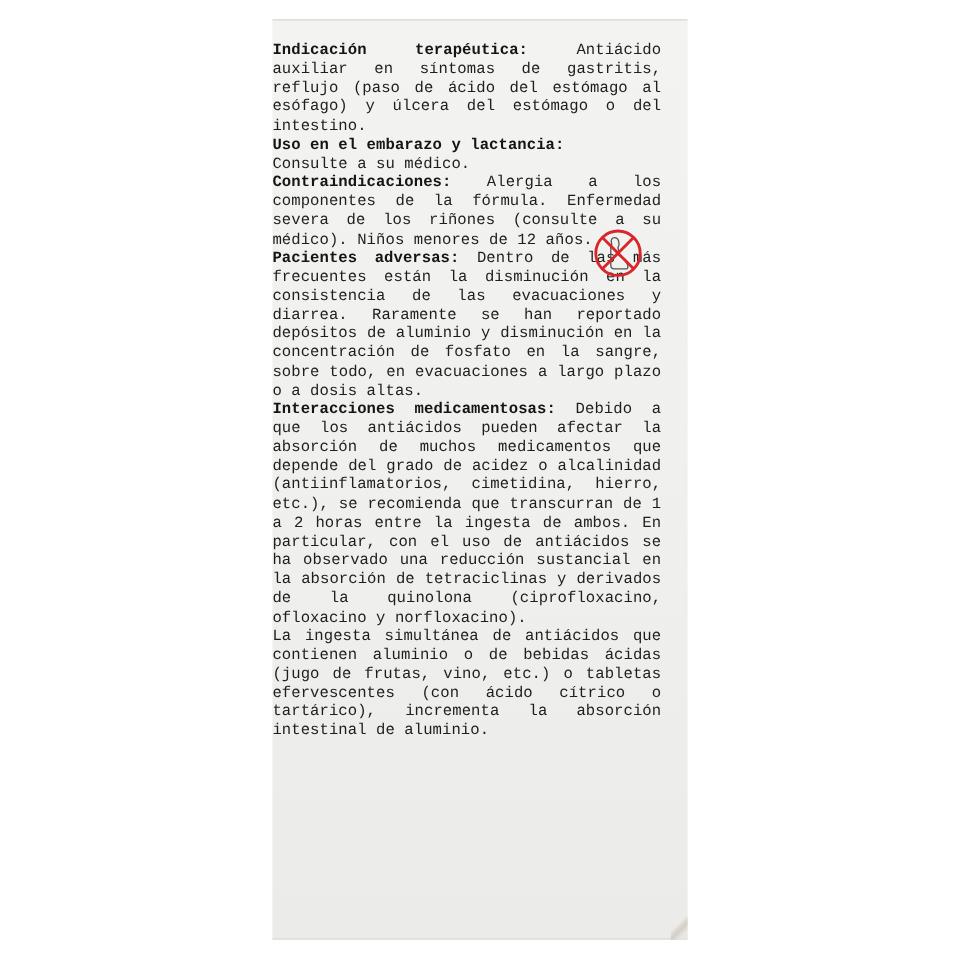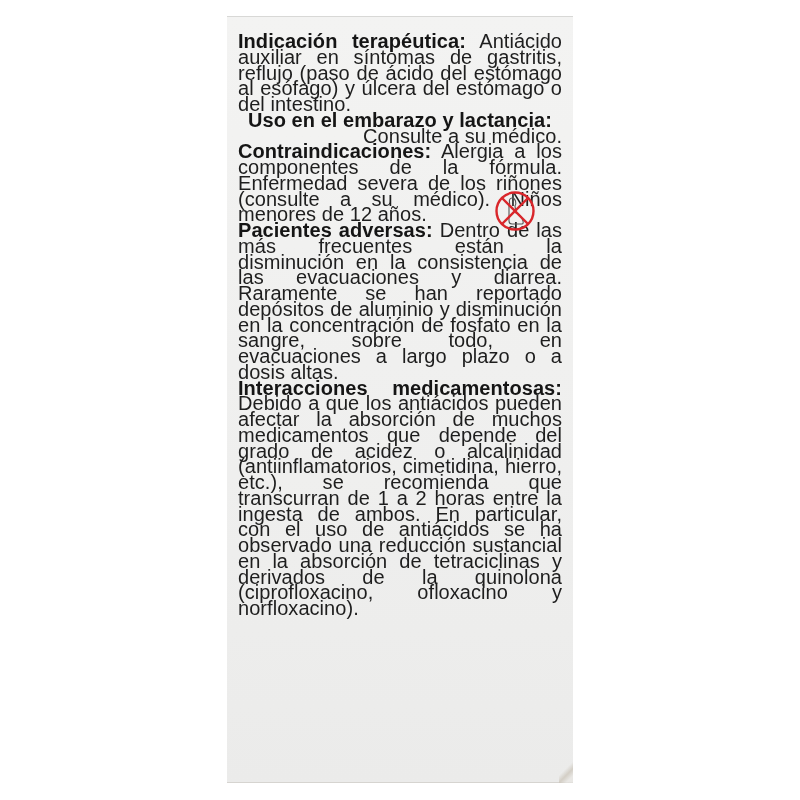--- a/index.html
+++ b/index.html
@@ -13,48 +13,49 @@
     }
     .panel::after {
       content: "";
       position: absolute; right: 0; bottom: 0;
       width: 14px; height: 22px;
       background: linear-gradient(135deg, transparent 40%, #c9c2b6 60%, #e8e6e2 80%);
       opacity: 0.7;
     }
     .text {
       position: absolute;
-      left: 11px; top: 18px;
+      left: 0; top: 18px;
       width: 324px;
-      font-family: Liberation Sans, sans-serif;
-      font-size: 20px;
+      font-family: Liberation Mono, monospace;
+      font-size: 13px;
       line-height: 15.75px;
       color: #1e1e1e;
       text-align: justify;
       letter-spacing: 0.05px;
     }
     .text p { margin: 0; }
     .text b { font-weight: bold; color: #151515; }
     .icon {
       position: absolute;
       left: 267px; top: 174px;
       width: 42px; height: 42px;
     }
   </style>
 </head>
 <body>
 
 <div class="panel">
   <div class="text">
     <p><b>Indicación terapéutica:</b><span> Antiácido auxiliar en síntomas de gastritis, reflujo (paso de ácido del estómago al esófago) y úlcera del estómago o del intestino.</span></p>
-    <p style="text-align:center;"><b>Uso en el embarazo y lactancia:</b></p>
-    <p style="text-align:right;"><span>Consulte a su médico.</span></p>
+    <p style="text-align:left;"><b>Uso en el embarazo y lactancia:</b></p>
+    <p style="text-align:left;"><span>Consulte a su médico.</span></p>
     <p><b>Contraindicaciones:</b><span> Alergia a los componentes de la fórmula. Enfermedad severa de los riñones (consulte a su médico). Niños menores de 12 años.</span></p>
     <p><b>Pacientes adversas:</b><span> Dentro de las más frecuentes están la disminución en la consistencia de las evacuaciones y diarrea. Raramente se han reportado depósitos de aluminio y disminución en la concentración de fosfato en la sangre, sobre todo, en evacuaciones a largo plazo o a dosis altas.</span></p>
     <p><b>Interacciones medicamentosas:</b><span> Debido a que los antiácidos pueden afectar la absorción de muchos medicamentos que depende del grado de acidez o alcalinidad (antiinflamatorios, cimetidina, hierro, etc.), se recomienda que transcurran de 1 a 2 horas entre la ingesta de ambos. En particular, con el uso de antiácidos se ha observado una reducción sustancial en la absorción de tetraciclinas y derivados de la quinolona (ciprofloxacino, ofloxacino y norfloxacino).</span></p>
+    <p><span>La ingesta simultánea de antiácidos que contienen aluminio o de bebidas ácidas (jugo de frutas, vino, etc.) o tabletas efervescentes (con ácido cítrico o tartárico), incrementa la absorción intestinal de aluminio.</span></p>
   </div>
 
   <svg class="icon" viewBox="0 0 42 42">
     <circle cx="21" cy="21" r="18.5" fill="none" stroke="#d9262b" stroke-width="2.4"></circle>
     <path d="M18 8 C16 8 15 10 15.5 12 C16 14 16 15 15 16 L15 31 C15 33 16 34 18 34 L28 34 C29 34 29.5 33 29 31 C28 27 25 24 22 23 L21 16 C22 15 22 13 21.5 11 C21 9 20 8 18 8 Z" fill="none" stroke="#555" stroke-width="1.1"></path>
     <line x1="8" y1="8" x2="34" y2="34" stroke="#d9262b" stroke-width="2.4"></line>
     <line x1="34" y1="8" x2="8" y2="34" stroke="#d9262b" stroke-width="2.4"></line>
   </svg>
 </div>
 

